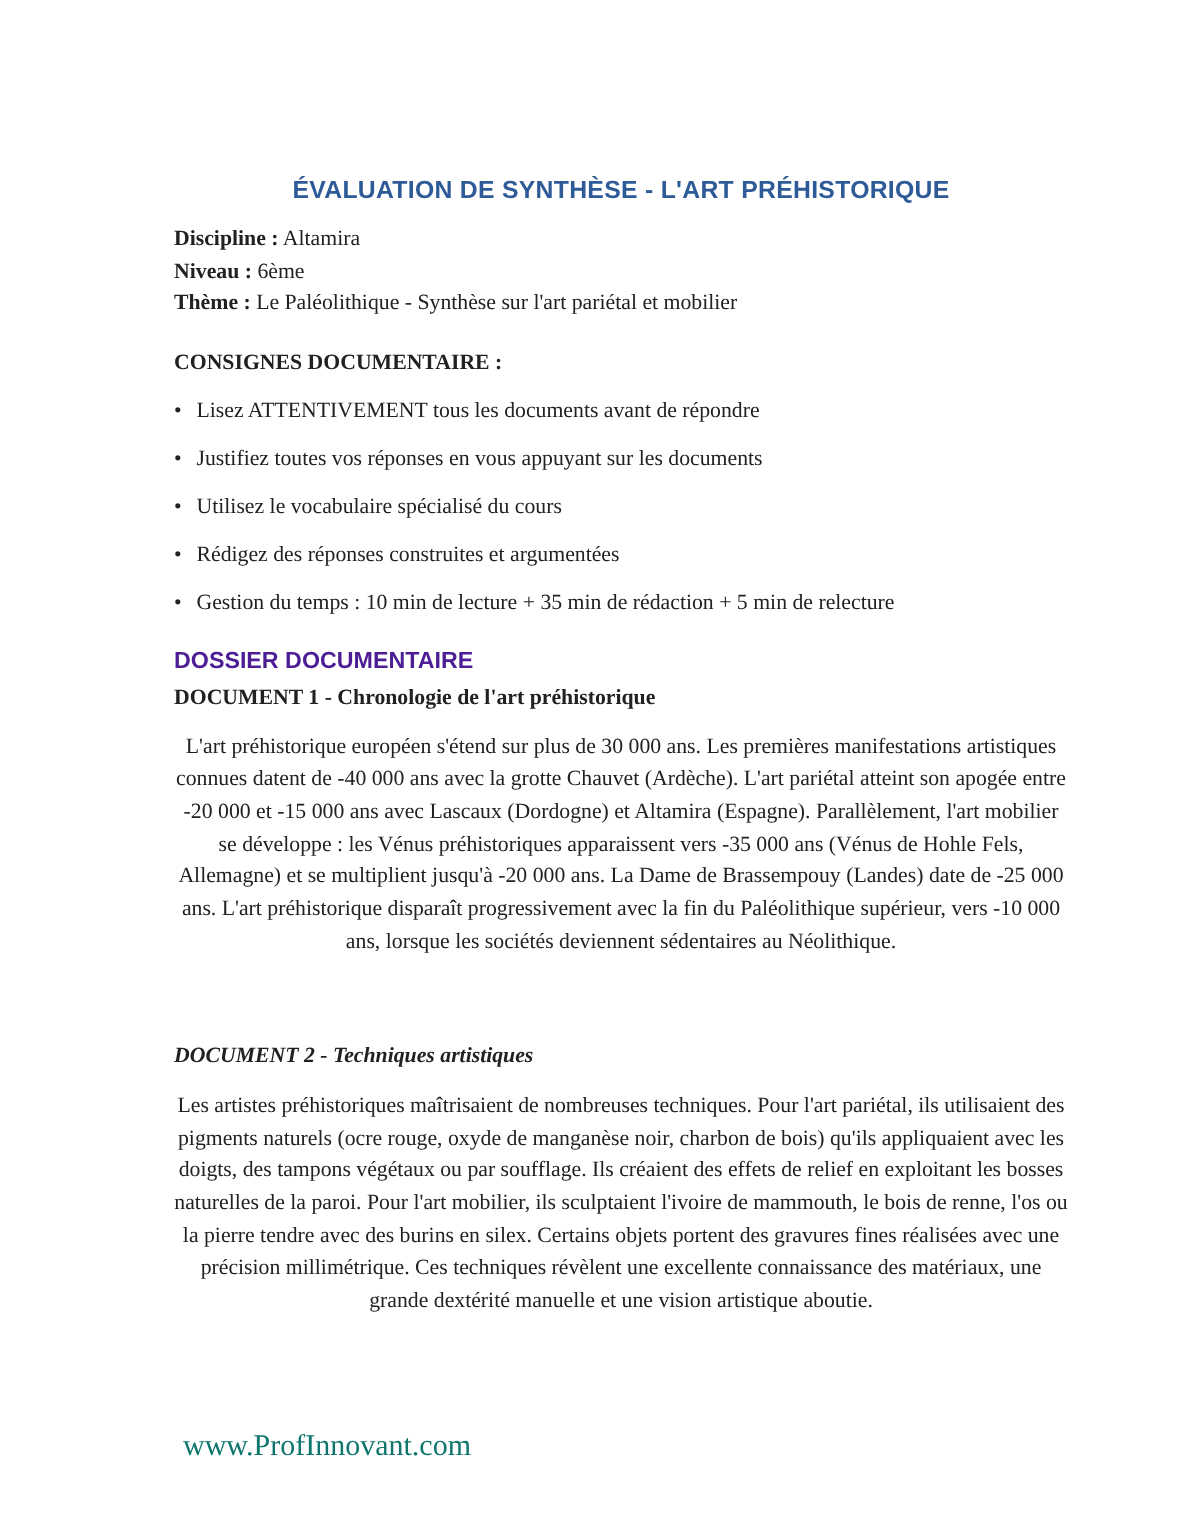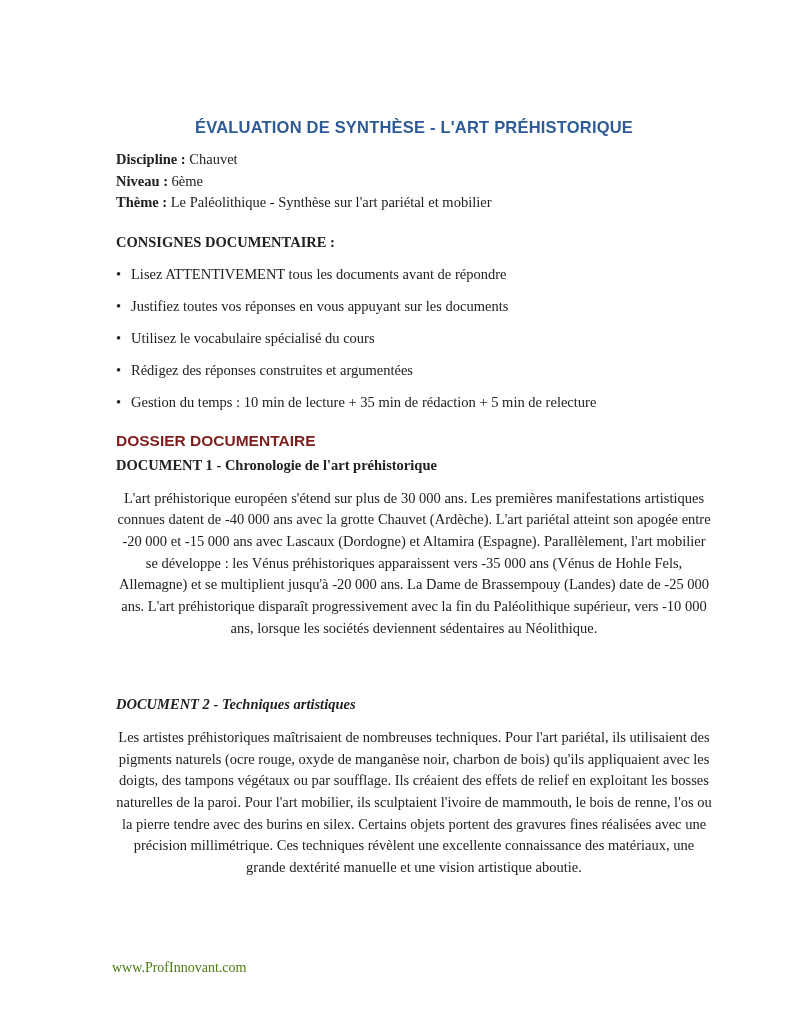--- a/index.html
+++ b/index.html
@@ -44,21 +44,21 @@
     margin-top: 10.5px;
     display: flex;
   }
   .bullet-marker {
     flex: 0 0 15px;
   }
   .dossier-heading {
     font-family: "Liberation Sans", sans-serif;
     font-weight: bold;
     font-size: 15.5px;
-    color: #7f1d1d;
+    color: #4c1d95;
     margin-top: 17px;
     line-height: 21px;
   }
   .document-heading {
     font-weight: bold;
     font-size: 14.5px;
     line-height: 21.5px;
     margin-top: 4px;
   }
   .document-heading.second {
@@ -66,36 +66,36 @@
     font-style: italic;
   }
   .document-body {
     font-size: 14.5px;
     line-height: 21.7px;
     margin-top: 11px;
     text-align: center;
   }
   .footer {
     position: absolute;
-    left: 112px;
+    left: 122px;
     bottom: 48px;
-    font-size: 14px;
-    color: #4d7c0f;
+    font-size: 20px;
+    color: #0f766e;
   }
 </style>
 </head>
 <body>
 
 <div class="page">
 
   <h1 class="doc-title">ÉVALUATION DE SYNTHÈSE - L'ART PRÉHISTORIQUE</h1>
 
   <div class="meta-line">
     <span class="meta-label">Discipline :</span>
-    <span>Chauvet</span>
+    <span>Altamira</span>
   </div>
   <div class="meta-line">
     <span class="meta-label">Niveau :</span>
     <span>6ème</span>
   </div>
   <div class="meta-line">
     <span class="meta-label">Thème :</span>
     <span>Le Paléolithique - Synthèse sur l'art pariétal et mobilier</span>
   </div>
 

